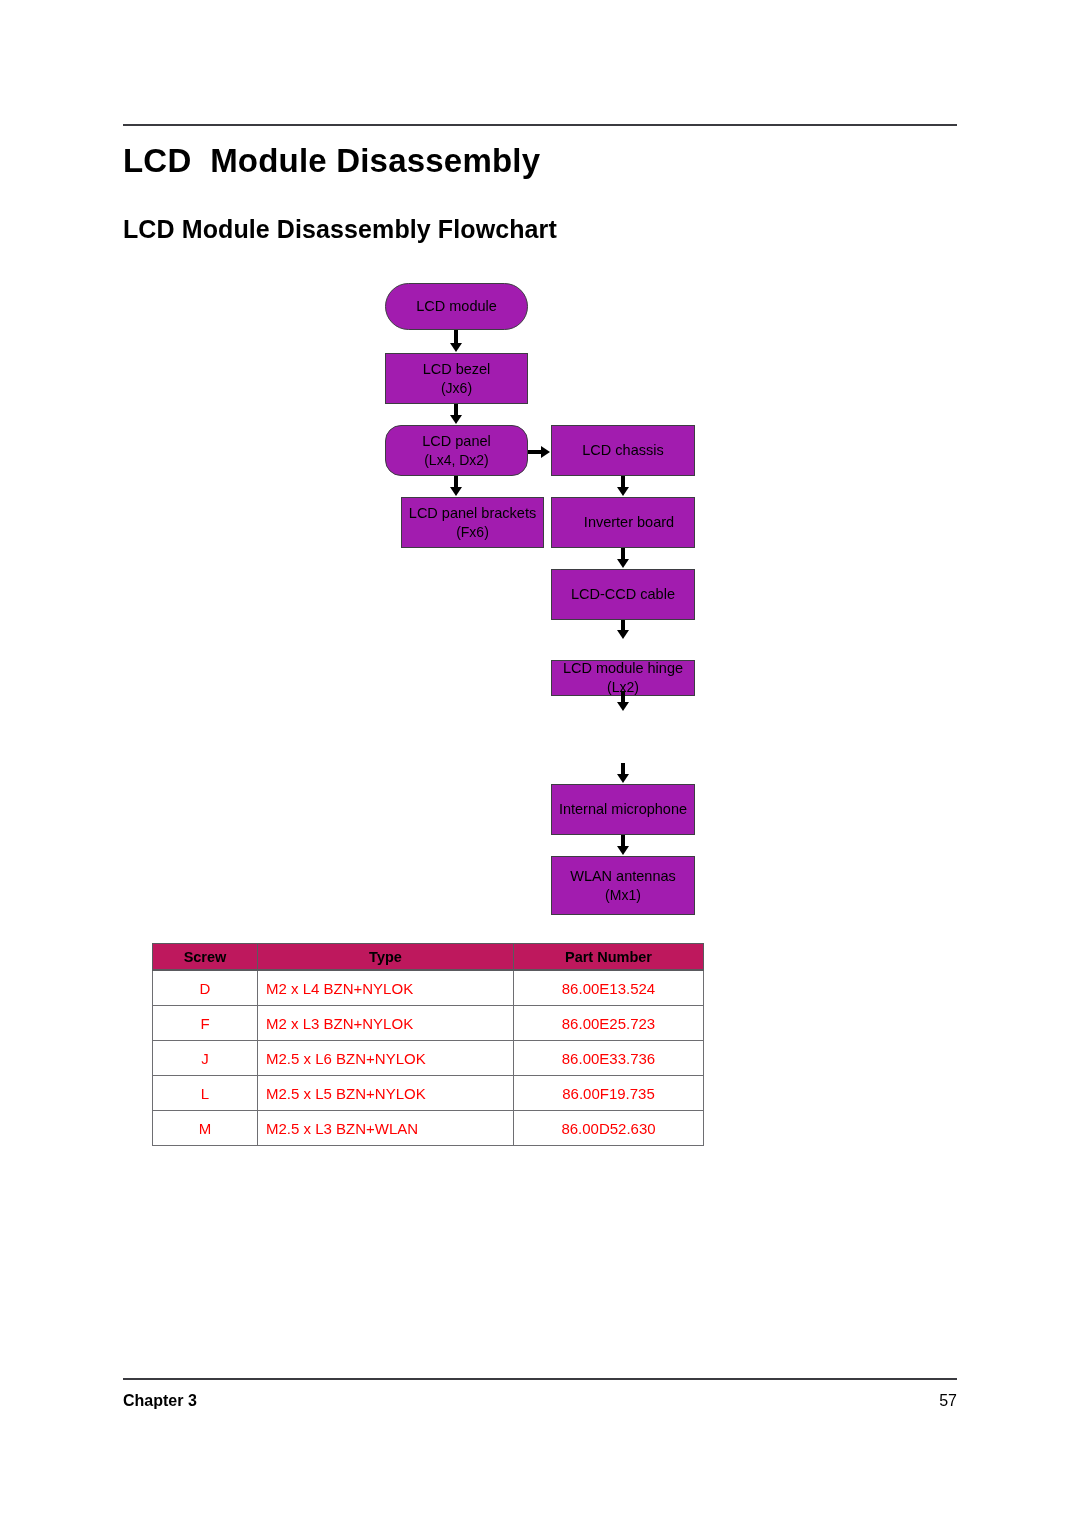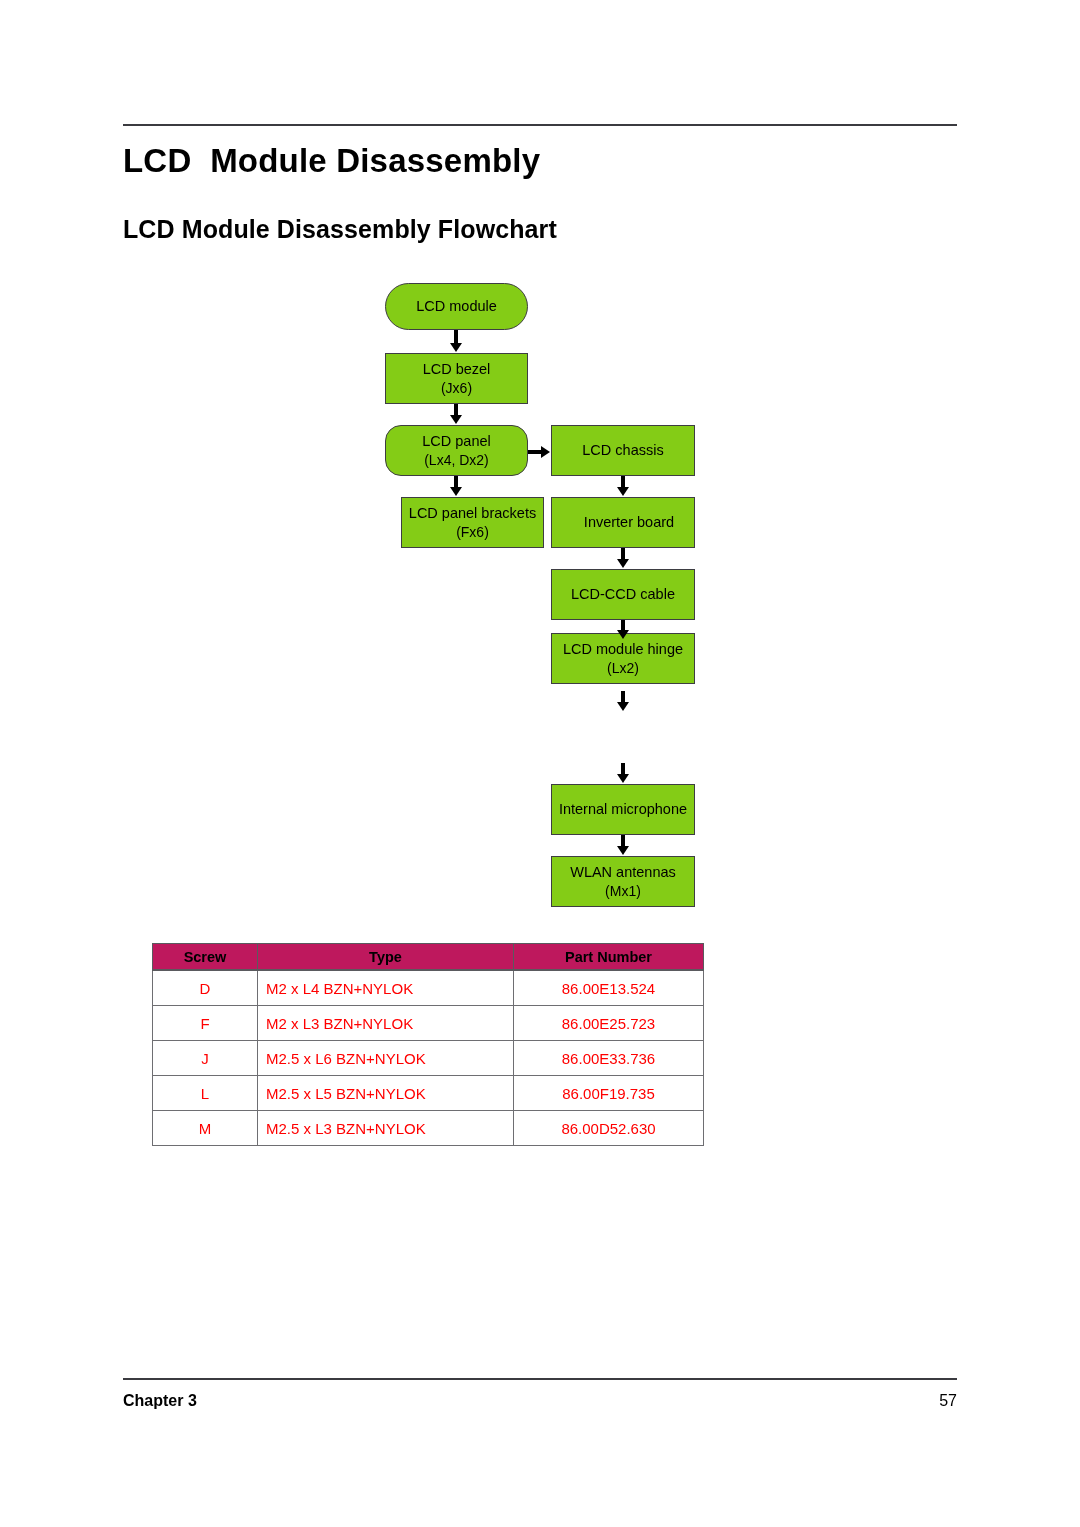--- a/index.html
+++ b/index.html
@@ -52,21 +52,21 @@
     position: absolute;
     left: 0;
     top: 0;
     width: 1080px;
     height: 1527px;
   }
   .fc-node {
     position: absolute;
     box-sizing: border-box;
     border: 1.6px solid #3d3d42;
-    background: #84cc16;
+    background: #a21caf;
     display: flex;
     flex-direction: column;
     align-items: center;
     justify-content: center;
     font-size: 14.5px;
     line-height: 19px;
     color: #000000;
     text-align: center;
   }
   .fc-node.terminator {
@@ -204,31 +204,31 @@
   </div>
 
   <div class="fc-node" style="left:551px; top:497px; width:144px; height:51px;padding-left:12px;">
     <span>Inverter board</span>
   </div>
 
   <div class="fc-node" style="left:551px; top:569px; width:144px; height:51px;">
     <span>LCD-CCD cable</span>
   </div>
 
-  <div class="fc-node" style="left:551px; top:633px; width:144px; height:51px;">
+  <div class="fc-node" style="left:551px; top:660px; width:144px; height:36px;">
     <span>LCD module hinge</span>
     <span class="l2">(Lx2)</span>
   </div>
 
 
   <div class="fc-node" style="left:551px; top:784px; width:144px; height:51px;">
     <span>Internal microphone</span>
   </div>
 
-  <div class="fc-node" style="left:551px; top:856px; width:144px; height:51px;">
+  <div class="fc-node" style="left:551px; top:856px; width:144px; height:59px;">
     <span>WLAN antennas</span>
     <span class="l2">(Mx1)</span>
   </div>
 
   <div class="arrow-v" style="left:456px; top:330px;">
     <div class="shaft" style="height:14px;"></div>
     <div class="head" style="top:13px;"></div>
   </div>
   <div class="arrow-v" style="left:456px; top:404px;">
     <div class="shaft" style="height:12px;"></div>
@@ -299,21 +299,21 @@
       <td class="cell-type">M2.5 x L6 BZN+NYLOK</td>
       <td class="cell-part">86.00E33.736</td>
     </tr>
     <tr>
       <td class="cell-screw">L</td>
       <td class="cell-type">M2.5 x L5 BZN+NYLOK</td>
       <td class="cell-part">86.00F19.735</td>
     </tr>
     <tr>
       <td class="cell-screw">M</td>
-      <td class="cell-type">M2.5 x L3 BZN+NYLOK</td>
+      <td class="cell-type">M2.5 x L3 BZN+WLAN</td>
       <td class="cell-part">86.00D52.630</td>
     </tr>
   </tbody>
 </table>
 
 <div class="rule rule-bottom"></div>
 <div class="footer-left">Chapter 3</div>
 <div class="footer-right">57</div>
 
 </body></html>

